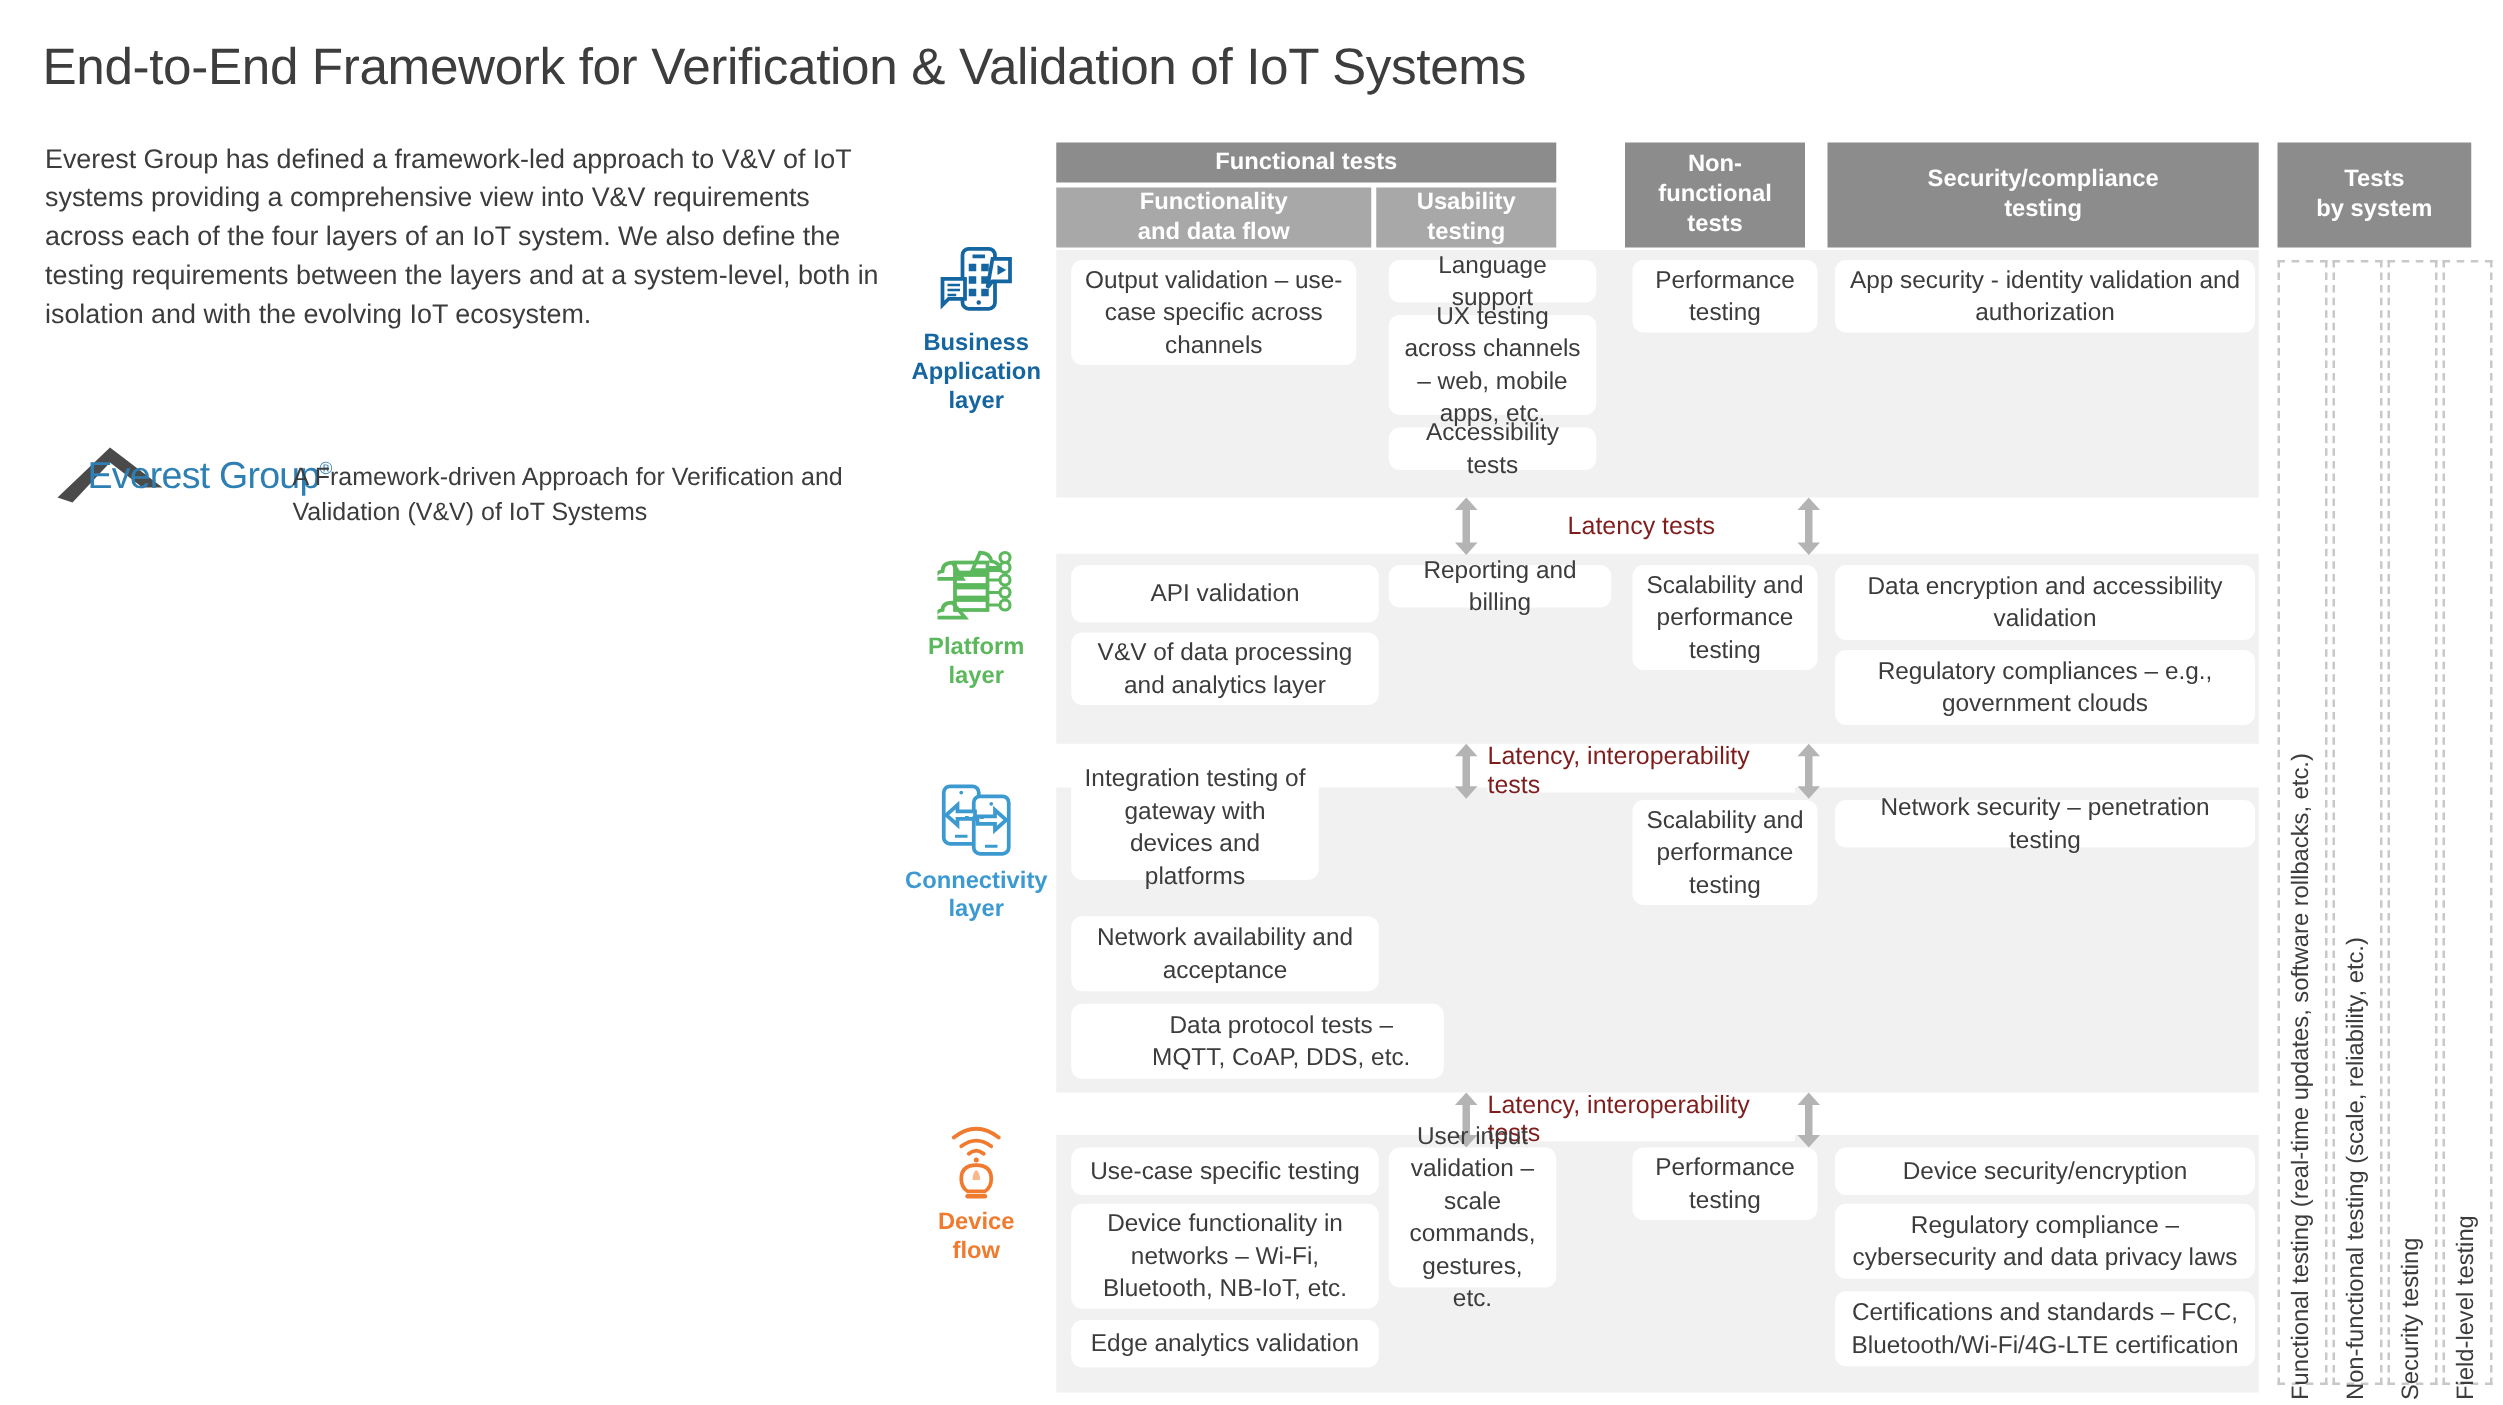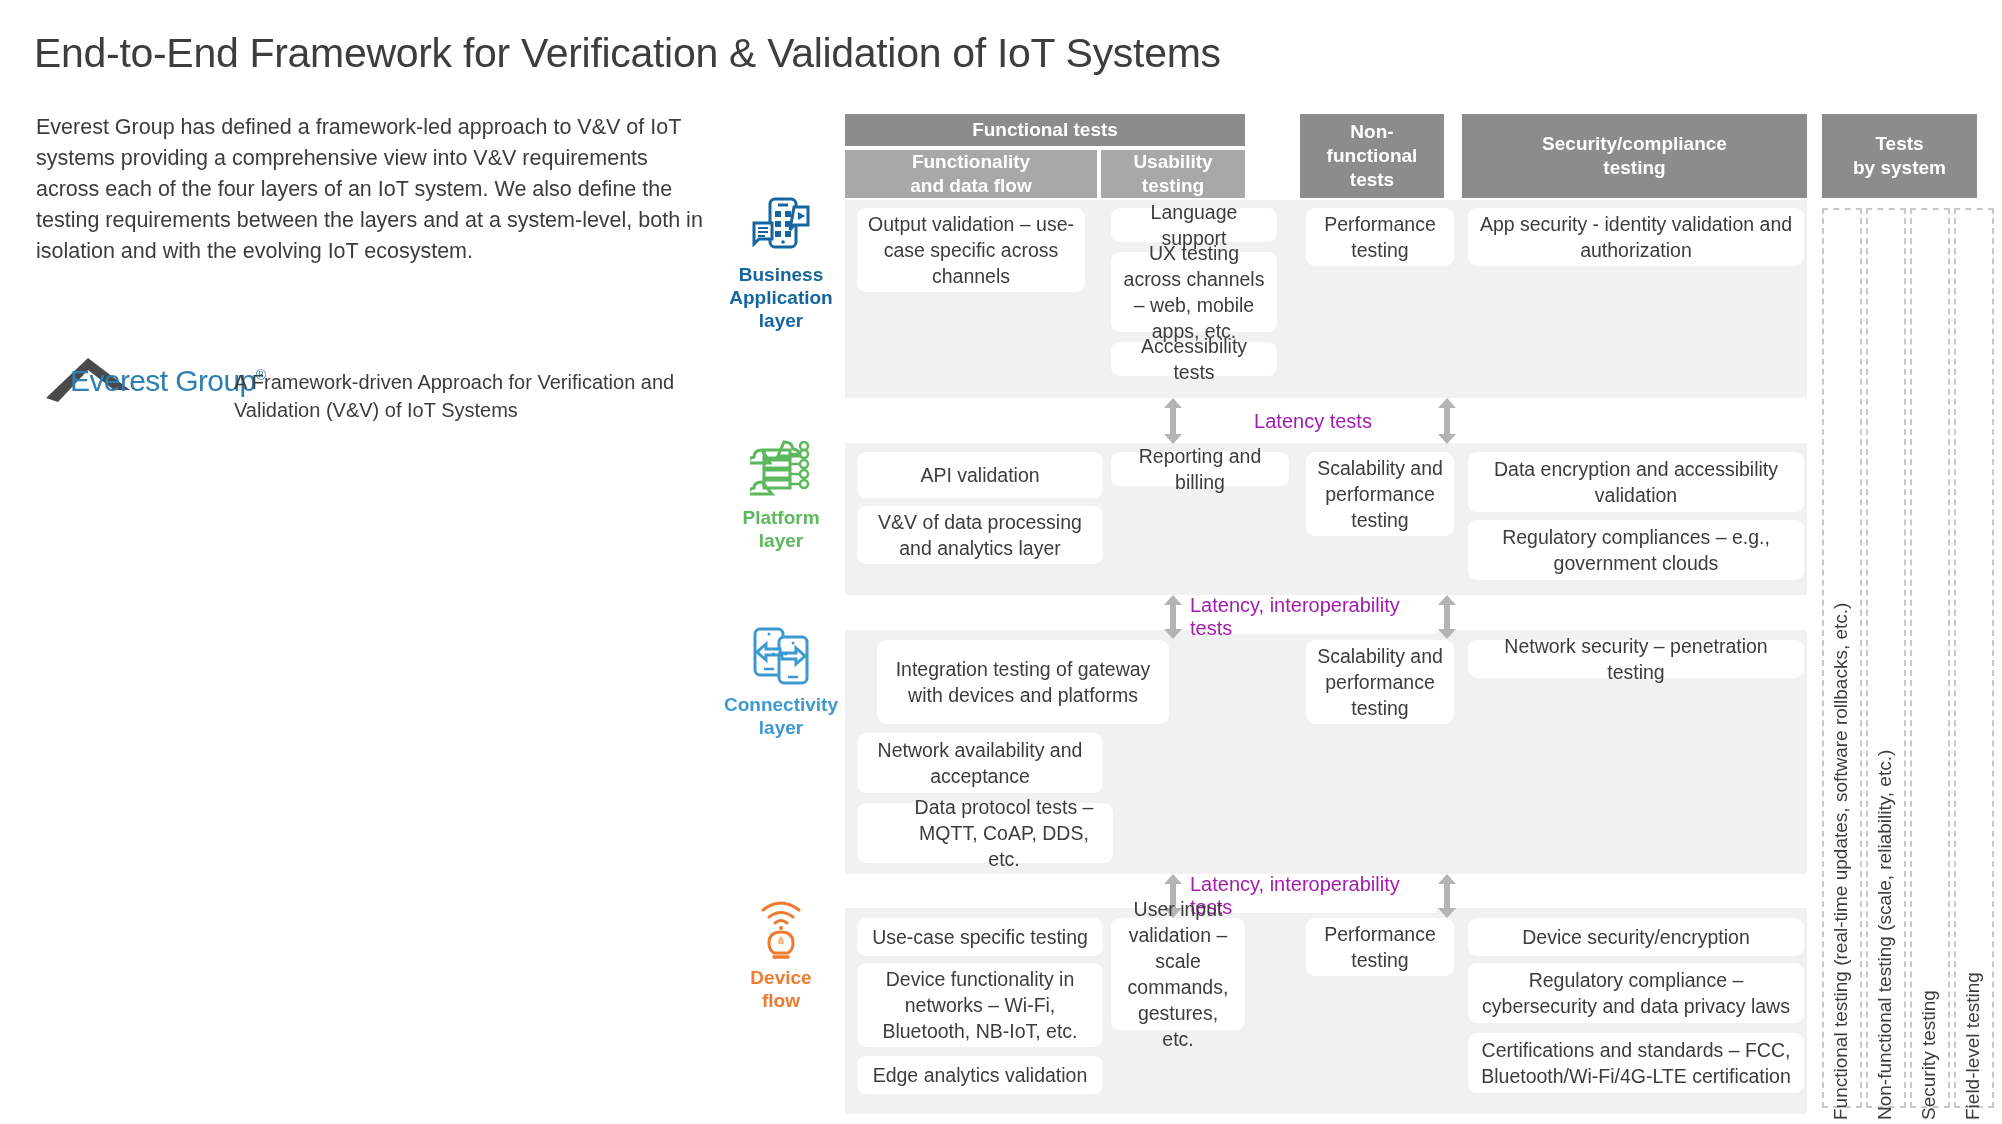--- a/index.html
+++ b/index.html
@@ -62,21 +62,21 @@
     border-radius: 9px;
     display: flex; align-items: center; justify-content: center;
     text-align: center;
     font-size: 19.5px; line-height: 26px; color: #3c3c3c;
     padding: 4px 10px;
   }
 
   .band {
     position: absolute;
     display: flex; align-items: center; justify-content: center;
-    font-size: 20px; color: #a21caf; background: #ffffff;
+    font-size: 20px; color: #7f1d1d; background: #ffffff;
   }
 
   
   .arrow { position: absolute; width: 18px; }
   .arrow .shaft {
     position: absolute; left: 6px; top: 9px; bottom: 9px; width: 6px;
     background: #b4b4b4;
   }
   .arrow .tip {
     position: absolute; left: 0; width: 0; height: 0;
@@ -248,23 +248,23 @@
         <circle cx="19" cy="9" r="1.5" fill="#3d9ad1"></circle>
         <circle cx="43" cy="18" r="1.5" fill="#3d9ad1"></circle>
         <path d="M30 24 h-14 v-5 l-9 8 l9 8 v-5 h14 z" fill="#ffffff" stroke="#3d9ad1" stroke-width="3"></path>
         <path d="M32 34 h14 v5 l9 -8 l-9 -8 v5 h-14 z" fill="#ffffff" stroke="#3d9ad1" stroke-width="3"></path>
         <line x1="22" y1="29" x2="40" y2="29" stroke="#3d9ad1" stroke-width="2.5" stroke-dasharray="3 3"></line>
       </svg>
       <div class="lbl" style="color:#3d9ad1; white-space:pre-line">Connectivity
 layer</div>
     </div>
 
-    <div class="cell" style="left:857px; top:640px; width:292px; height:84px;margin-left:20px;">Integration testing of gateway with devices and platforms</div>
+    <div class="cell" style="left:857px; top:620px; width:198px; height:84px;">Integration testing of gateway with devices and platforms</div>
     <div class="cell" style="left:857px; top:733px; width:246px; height:60px;">Network availability and acceptance</div>
-    <div class="cell" style="left:857px; top:803px; width:256px; height:60px;padding-left:48px;">Data protocol tests – MQTT, CoAP, DDS, etc.</div>
+    <div class="cell" style="left:857px; top:803px; width:298px; height:60px;padding-left:48px;">Data protocol tests – MQTT, CoAP, DDS, etc.</div>
 
     <div class="cell" style="left:1306px; top:640px; width:148px; height:84px;">Scalability and performance testing</div>
 
     <div class="cell" style="left:1468px; top:640px; width:336px; height:38px;">Network security – penetration testing</div>
 
     <div class="arrow" style="left:1164px; top:874px; height:44px;">
       <div class="shaft"></div>
         <div class="tip tip-up"></div>
         <div class="tip tip-down"></div>
     </div>

